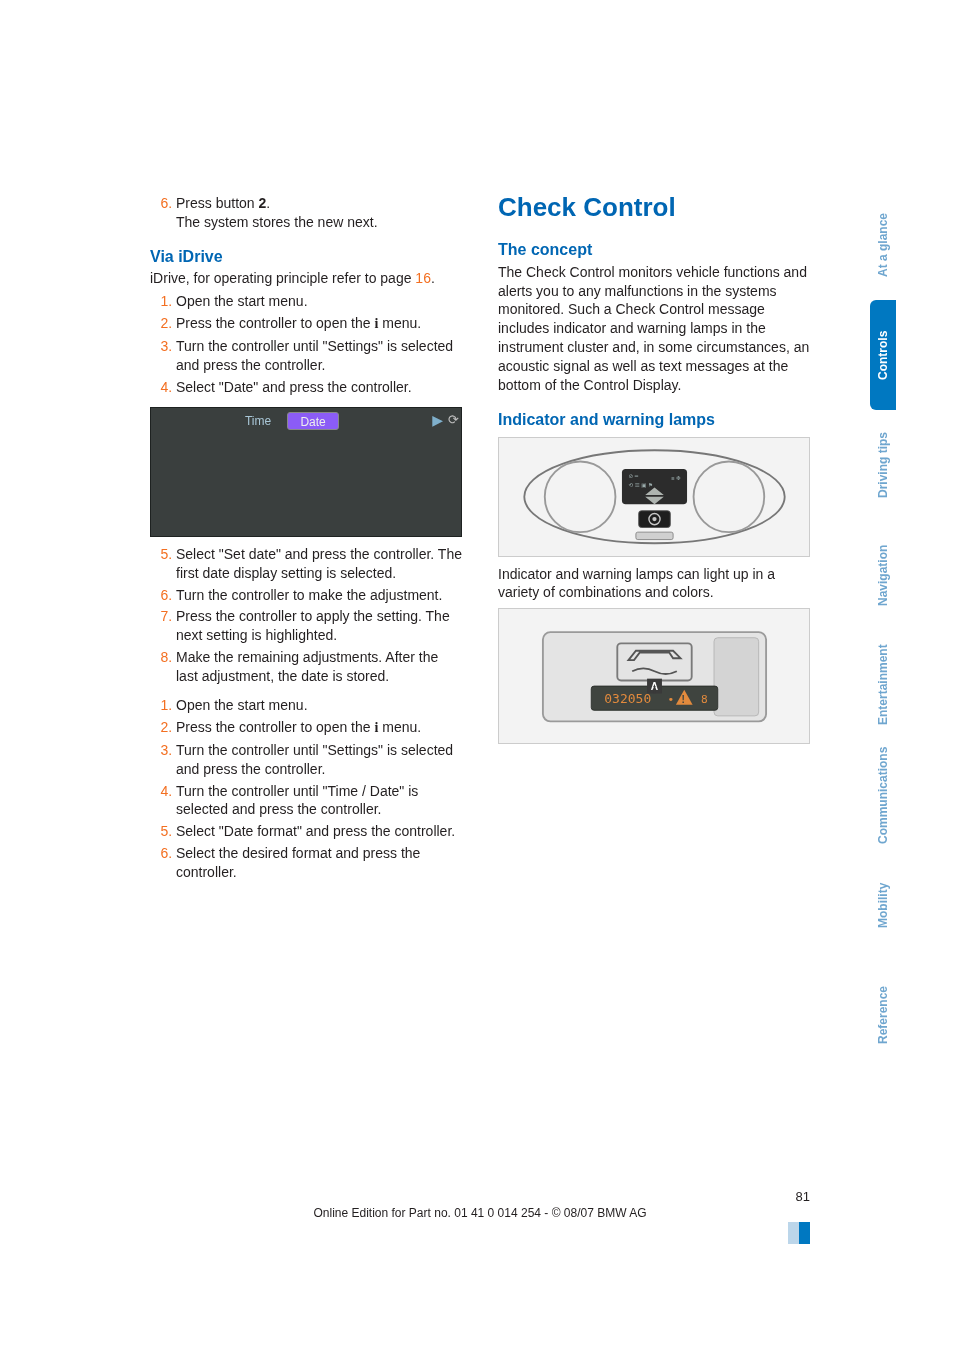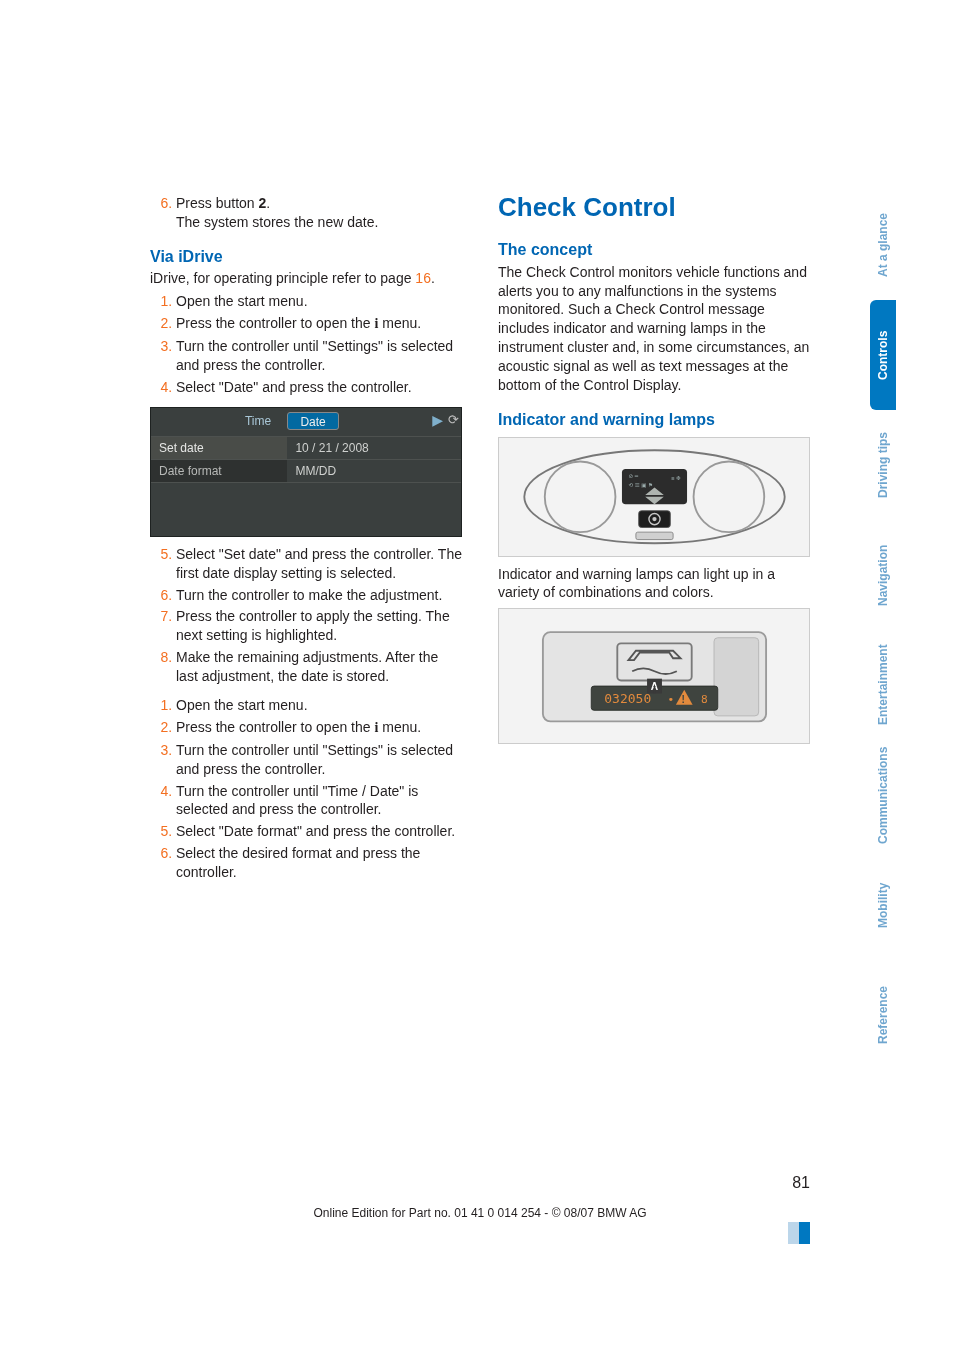--- a/index.html
+++ b/index.html
@@ -43,21 +43,21 @@
     border:1px solid #1e2221;
     margin:6px 0 8px 0;
     position:relative;
     color:#d9dbd9;
     font-size:12px;
     overflow:hidden;
   }
   .ss-tabrow{position:absolute;top:4px;left:0;right:0;height:22px;}
   .ss-tab{position:absolute;top:0;height:18px;line-height:18px;padding:0 10px;font-size:12px;}
   .ss-tab.time{right:58%;color:#a9c7d7;}
-  .ss-tab.date{left:44%;background:#0369a1;border:1px solid #888;border-radius:3px;color:#eee;padding:0 12px;}
+  .ss-tab.date{left:44%;background:#8b5cf6;border:1px solid #888;border-radius:3px;color:#eee;padding:0 12px;}
   .ss-arrow{position:absolute;right:18px;top:0;color:#7fb0cc;font-size:14px;}
   .ss-gear{position:absolute;right:2px;top:0;color:#bfbfbf;font-size:13px;}
   .ss-body{position:absolute;top:28px;left:0;right:0;}
   .ss-row{display:flex;border-top:1px solid #4d514f;}
   .ss-row:last-child{border-bottom:1px solid #4d514f;}
   .ss-left{width:44%;padding:4px 8px;background:#2e3130;color:#b7b9b7;}
   .ss-left.active{background:#494c48;color:#e6e7e5;}
   .ss-right{flex:1;padding:4px 8px;color:#cfd1cf;}
 
   .fig{
@@ -88,39 +88,39 @@
     border-top-right-radius:6px;border-bottom-right-radius:6px;
     margin-bottom:0;
   }
   .tab.inactive{background:#fff;color:var(--tab-text-inactive);}
   .tab.active{background:var(--tab-blue);color:#fff;}
 
   .footer{
     position:absolute;left:150px;right:144px;bottom:130px;
     text-align:center;font-size:12px;color:#231f20;
   }
-  .page-num{font-size:16px;margin-bottom:14px;}
+  .page-num{font-size:13px;margin-bottom:2px;}
   .foot-mark{
     position:absolute;right:144px;bottom:106px;width:22px;height:22px;
   }
   .foot-mark .a{position:absolute;left:0;top:0;width:11px;height:22px;background:#bcd6ea;}
   .foot-mark .b{position:absolute;left:11px;top:0;width:11px;height:22px;background:var(--tab-blue);}
 </style>
 </head>
 <body>
 
 <div class="page">
   <div class="cols">
 
     <div class="col">
 
       <ol start="6">
         <li>
           <span>Press button </span><b>2</b><span>.</span><br>
-          <span>The system stores the new date.</span>
+          <span>The system stores the new next.</span>
         </li>
       </ol>
 
       <p class="h-blue h-sub">Via iDrive</p>
       <p>
         <span>iDrive, for operating principle refer to page </span><span class="pg-ref">16</span><span>.</span>
       </p>
 
       <ol>
         <li>Open the start menu.</li>
@@ -130,30 +130,20 @@
         <li>Turn the controller until "Settings" is selected and press the controller.</li>
         <li>Select "Date" and press the controller.</li>
       </ol>
 
       <div class="screenshot">
         <div class="ss-tabrow">
           <span class="ss-tab time">Time</span>
           <span class="ss-tab date">Date</span>
           <span class="ss-arrow">▶</span>
           <span class="ss-gear">⟳</span>
-        </div>
-        <div class="ss-body">
-          <div class="ss-row">
-            <div class="ss-left active">Set date</div>
-            <div class="ss-right">10 / 21 / 2008</div>
-          </div>
-          <div class="ss-row">
-            <div class="ss-left">Date format</div>
-            <div class="ss-right">MM/DD</div>
-          </div>
         </div>
       </div>
 
       <ol start="5">
         <li>Select "Set date" and press the controller. The first date display setting is selected.</li>
         <li>Turn the controller to make the adjustment.</li>
         <li>Press the controller to apply the setting. The next setting is highlighted.</li>
         <li>Make the remaining adjustments. After the last adjustment, the date is stored.</li>
       </ol>
 

